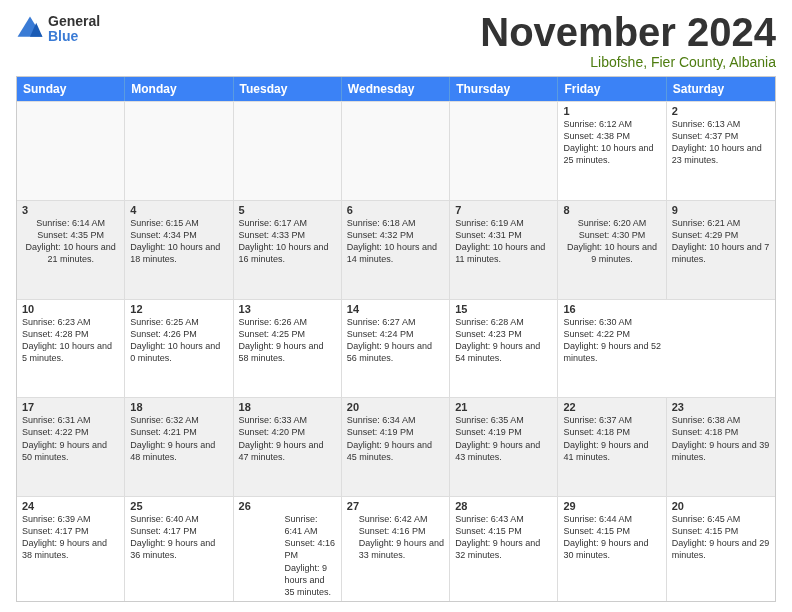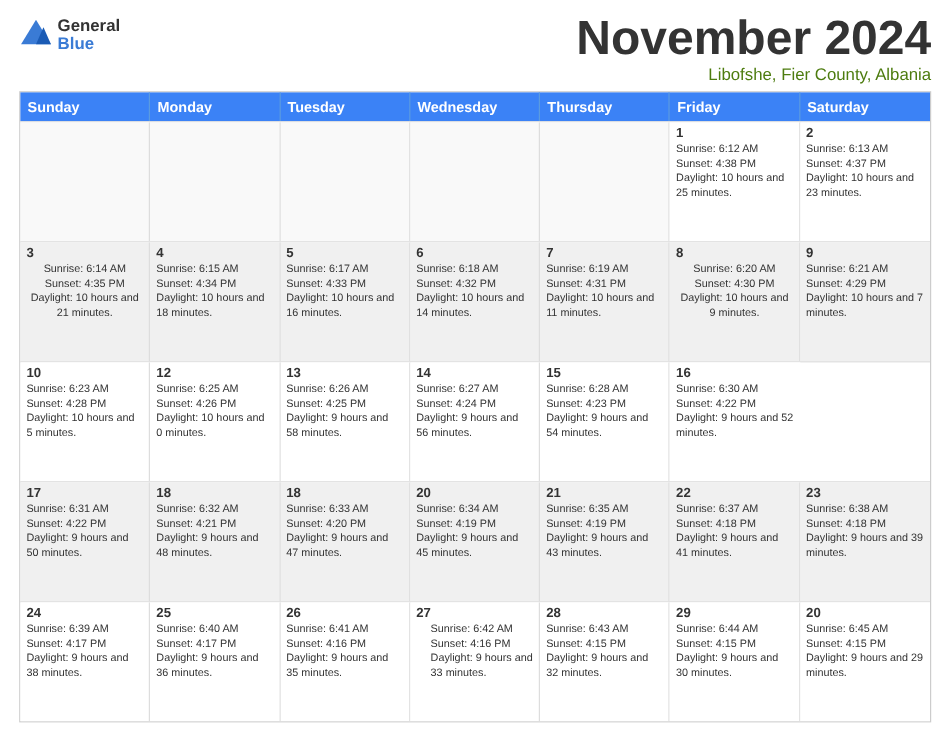--- a/index.html
+++ b/index.html
@@ -301,21 +301,21 @@
 Daylight: 9 hours and 38 minutes.</div>
           </div>
           <div class="cal-cell">
             <span class="day-num">25</span>
             <div class="day-info" style="white-space: pre-line;">Sunrise: 6:40 AM
 Sunset: 4:17 PM
 Daylight: 9 hours and 36 minutes.</div>
           </div>
           <div class="cal-cell">
             <span class="day-num">26</span>
-            <div class="day-info" style="white-space: pre-line;">Sunrise: 6:41 AM
+            <div class="day-info" style="white-space: pre-line; margin-left: 46px;">Sunrise: 6:41 AM
 Sunset: 4:16 PM
 Daylight: 9 hours and 35 minutes.</div>
           </div>
           <div class="cal-cell">
             <span class="day-num">27</span>
             <div class="day-info" style="white-space: pre-line; margin-left: 12px;">Sunrise: 6:42 AM
 Sunset: 4:16 PM
 Daylight: 9 hours and 33 minutes.</div>
           </div>
           <div class="cal-cell">

